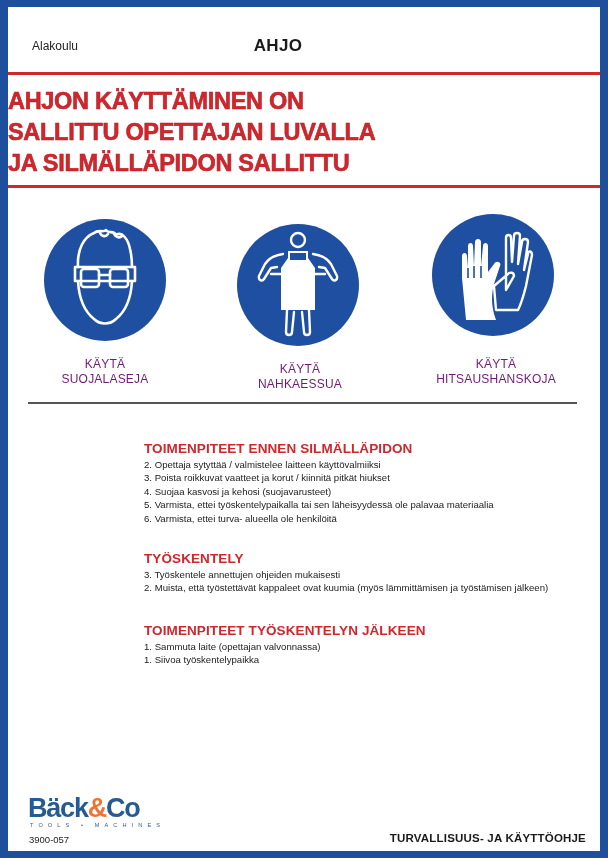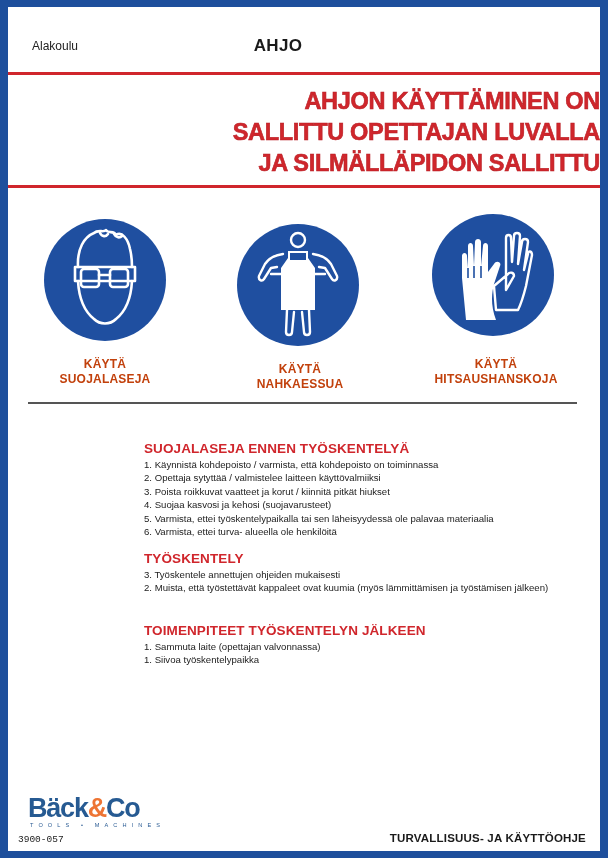--- a/index.html
+++ b/index.html
@@ -15,54 +15,54 @@
     .abs { position: absolute; }
 
     .school { left: 24px; top: 32px; font-size: 12px; color: #222; }
     .title { left: 0; width: 540px; top: 29px; text-align: center; font-size: 17px; font-weight: bold; color: #1a1a1a; letter-spacing: 0.3px; }
 
     .red-line { left: 0; width: 592px; height: 3px; background: #d0262c; }
     .red-line.top { top: 65px; }
     .red-line.bottom { top: 178px; }
 
     .warning {
-      left: 0; width: 592px; top: 79px; text-align: right;
+      left: 0; width: 592px; top: 79px; text-align: left;
       color: #d0262c; font-weight: 900; font-size: 23.5px; line-height: 31px;
       font-family: "Liberation Sans", "DejaVu Sans", sans-serif;
       letter-spacing: -0.3px;
       -webkit-text-stroke: 0.6px #b81e24;
     }
     .warning div { white-space: nowrap; }
 
     .ppe-icon { width: 122px; height: 122px; top: 212px; }
     .ppe-icon svg { width: 122px; height: 122px; display: block; }
     .ppe-icon.i1 { left: 36px; }
     .ppe-icon.i2 { left: 229px; top: 217px; }
     .ppe-icon.i3 { left: 424px; top: 207px; }
 
-    .ppe-label { width: 160px; text-align: center; font-weight: bold; font-size: 12px; line-height: 15px; color: #c2410c; letter-spacing: 0.2px; }
+    .ppe-label { width: 160px; text-align: center; font-weight: normal; font-size: 12px; line-height: 15px; color: #701a75; letter-spacing: 0.2px; }
     .ppe-label.l1 { left: 17px; top: 350px; }
     .ppe-label.l2 { left: 212px; top: 355px; }
     .ppe-label.l3 { left: 408px; top: 350px; }
 
     .gray-line { left: 20px; width: 549px; top: 395px; height: 2px; background: #555; }
 
     .section { left: 136px; width: 440px; }
     .section h2 { color: #d0262c; font-size: 13.5px; font-weight: 900; line-height: 16px; letter-spacing: 0.1px; margin-bottom: 1px; }
     .section ol { list-style: none; }
     .section li { font-size: 9.6px; line-height: 13.4px; color: #222; white-space: nowrap; }
     .section .alert { font-size: 9.8px; font-weight: bold; line-height: 13px; color: #111; }
     .sec1 { top: 434px; }
     .sec2 { top: 544px; }
     .sec3 { top: 616px; }
 
     .logo { left: 20px; top: 787px; font-size: 27px; font-weight: bold; letter-spacing: -1.2px; line-height: 28px; color: #265a92; }
     .logo .amp { color: #ee7433; }
     .logo-tagline { left: 22px; top: 815px; font-size: 5.6px; letter-spacing: 5.1px; color: #2b5c94; white-space: nowrap; }
-    .code { left: 10px; top: 827px; font-size: 9.5px; color: #222; font-family: Liberation Mono, monospace; }
+    .code { left: 21px; top: 827px; font-size: 9.5px; color: #222; }
 
     .doc-type { right: 14px; top: 825px; font-size: 11.5px; font-weight: bold; color: #1a1a1a; letter-spacing: 0.2px; }
   </style>
 </head>
 <body>
 
 <div class="page">
   <div style="position:relative;width:592px;height:844px;">
 
     <div class="abs school">Alakoulu</div>
@@ -125,23 +125,22 @@
       <div>NAHKAESSUA</div>
     </div>
     <div class="abs ppe-label l3">
       <div>KÄYTÄ</div>
       <div>HITSAUSHANSKOJA</div>
     </div>
 
     <div class="abs gray-line"></div>
 
     <div class="abs section sec1">
-      <h2>SUOJALASEJA ENNEN TYÖSKENTELYÄ</h2>
+      <h2>TOIMENPITEET ENNEN SILMÄLLÄPIDON</h2>
       <ol>
-        <li>1. Käynnistä kohdepoisto / varmista, että kohdepoisto on toiminnassa</li>
         <li>2. Opettaja sytyttää / valmistelee laitteen käyttövalmiiksi</li>
         <li>3. Poista roikkuvat vaatteet ja korut / kiinnitä pitkät hiukset</li>
         <li>4. Suojaa kasvosi ja kehosi (suojavarusteet)</li>
         <li>5. Varmista, ettei työskentelypaikalla tai sen läheisyydessä ole palavaa materiaalia</li>
         <li>6. Varmista, ettei turva- alueella ole henkilöitä</li>
       </ol>
     </div>
 
     <div class="abs section sec2">
       <h2>TYÖSKENTELY</h2>

